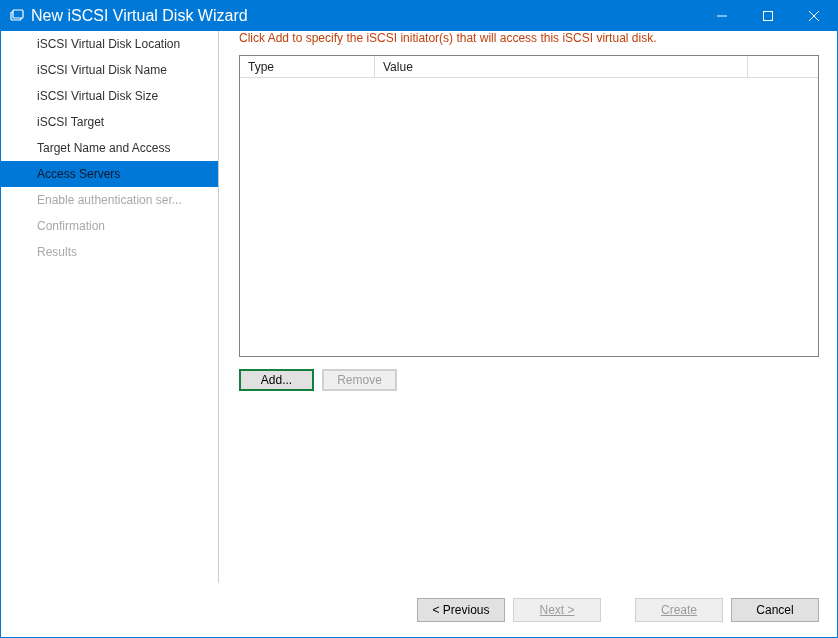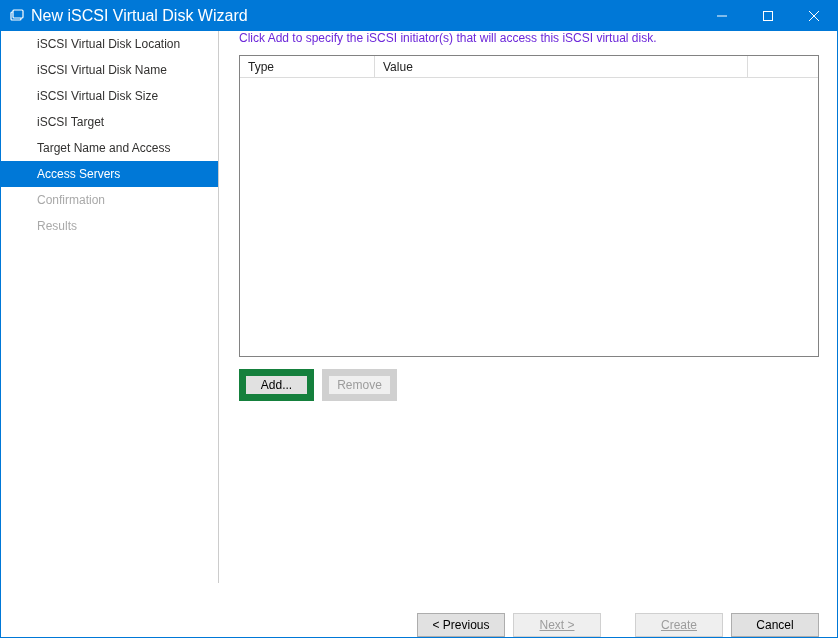--- a/index.html
+++ b/index.html
@@ -70,35 +70,35 @@
       font-size: 12px;
       color: #323130;
       padding: 6px 10px 6px 36px;
       cursor: pointer;
       white-space: nowrap;
       overflow: hidden;
       text-overflow: ellipsis;
     }
     .sidebar-item.active {
       background: #0078d7;
-      color: #ffffff;
+      color: #0f172a;
     }
     .sidebar-item.disabled {
       color: #a9a9a9;
       cursor: default;
     }
     .pane {
       flex: 1;
       padding: 0 18px 0 20px;
       display: flex;
       flex-direction: column;
     }
     .instruction {
       font-size: 12px;
-      color: #6d28d9;
+      color: #c2410c;
       margin-bottom: 10px;
     }
     .table-wrap {
       border: 1px solid #828282;
       height: 302px;
       background: #fff;
     }
     .table-header {
       display: flex;
       border-bottom: 1px solid #dcdcdc;
@@ -122,34 +122,34 @@
     .button-row {
       margin-top: 12px;
       display: flex;
       gap: 8px;
     }
     .btn-small {
       font-size: 12px;
       padding: 2px 0;
       width: 75px;
       background: #e1e1e1;
-      border: 7px solid #15803d;
+      border: 2px solid #15803d;
       text-align: center;
       cursor: pointer;
     }
     .btn-small.disabled {
       color: #9c9c9c;
       background: #efefef;
       border-color: #d0d0d0;
       cursor: default;
     }
     .footer {
       height: 54px;
       display: flex;
-      align-items: flex-end;
+      align-items: center;
       justify-content: flex-end;
       padding-right: 18px;
       gap: 8px;
     }
     .btn {
       font-size: 12px;
       width: 88px;
       height: 24px;
       background: #e1e1e1;
       border: 1px solid #adadad;
@@ -203,20 +203,21 @@
 <div class="content-area">
 
   <div class="main-row">
     <div class="sidebar">
       <div class="sidebar-item">iSCSI Virtual Disk Location</div>
       <div class="sidebar-item">iSCSI Virtual Disk Name</div>
       <div class="sidebar-item">iSCSI Virtual Disk Size</div>
       <div class="sidebar-item">iSCSI Target</div>
       <div class="sidebar-item">Target Name and Access</div>
       <div class="sidebar-item active">Access Servers</div>
+      <div class="sidebar-item disabled">Enable authentication ser...</div>
       <div class="sidebar-item disabled">Confirmation</div>
       <div class="sidebar-item disabled">Results</div>
     </div>
 
     <div class="pane">
       <div class="instruction">Click Add to specify the iSCSI initiator(s) that will access this iSCSI virtual disk.</div>
 
       <div class="table-wrap">
         <div class="table-header">
           <div class="th type">Type</div>

